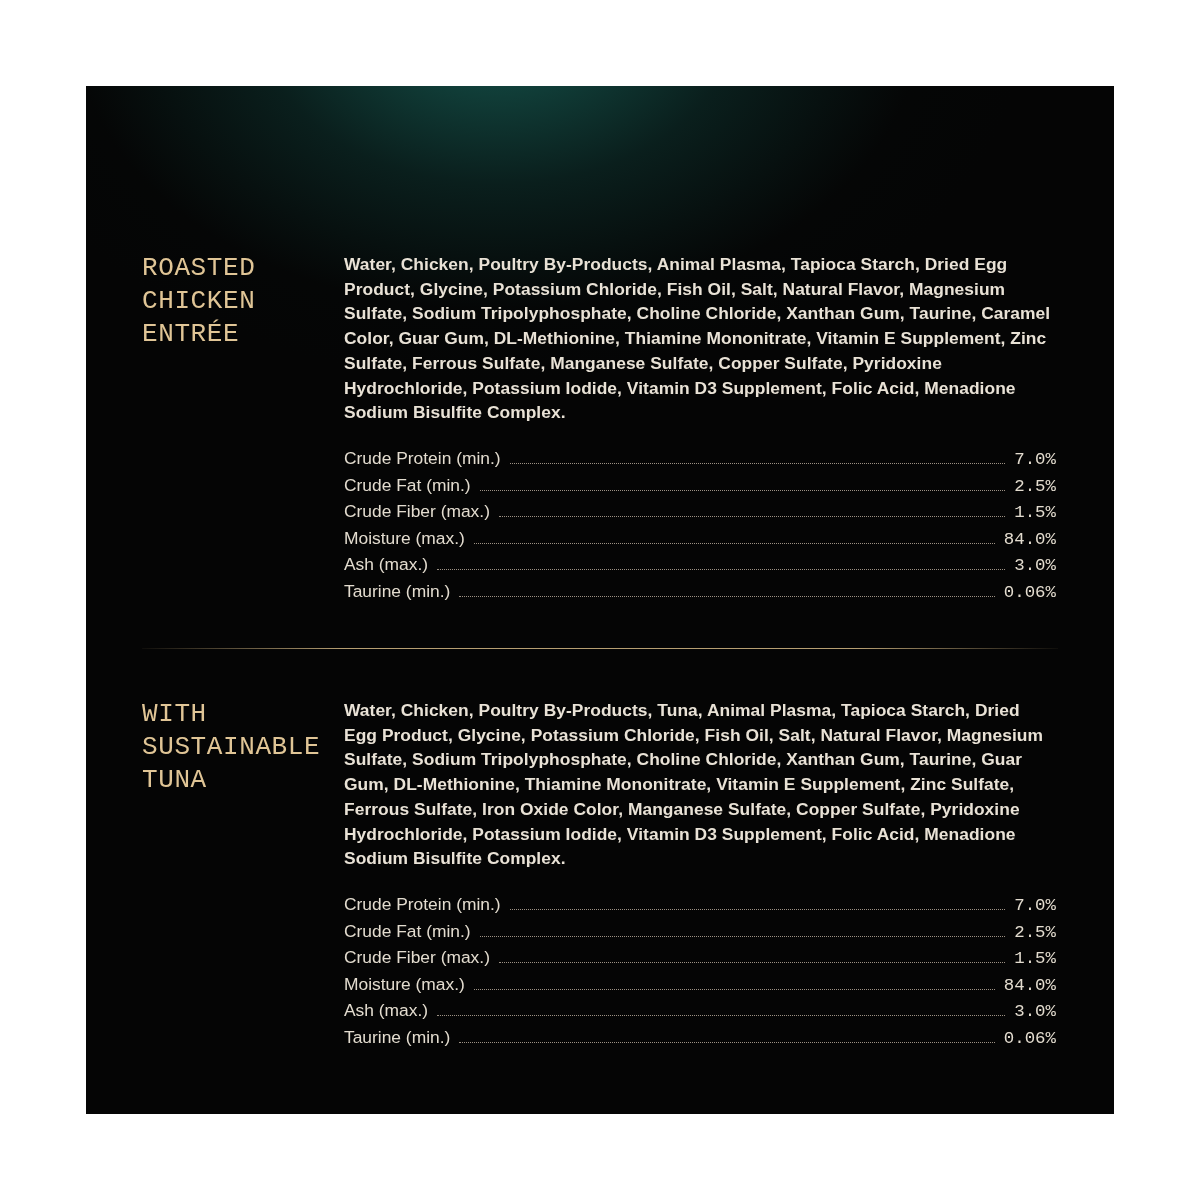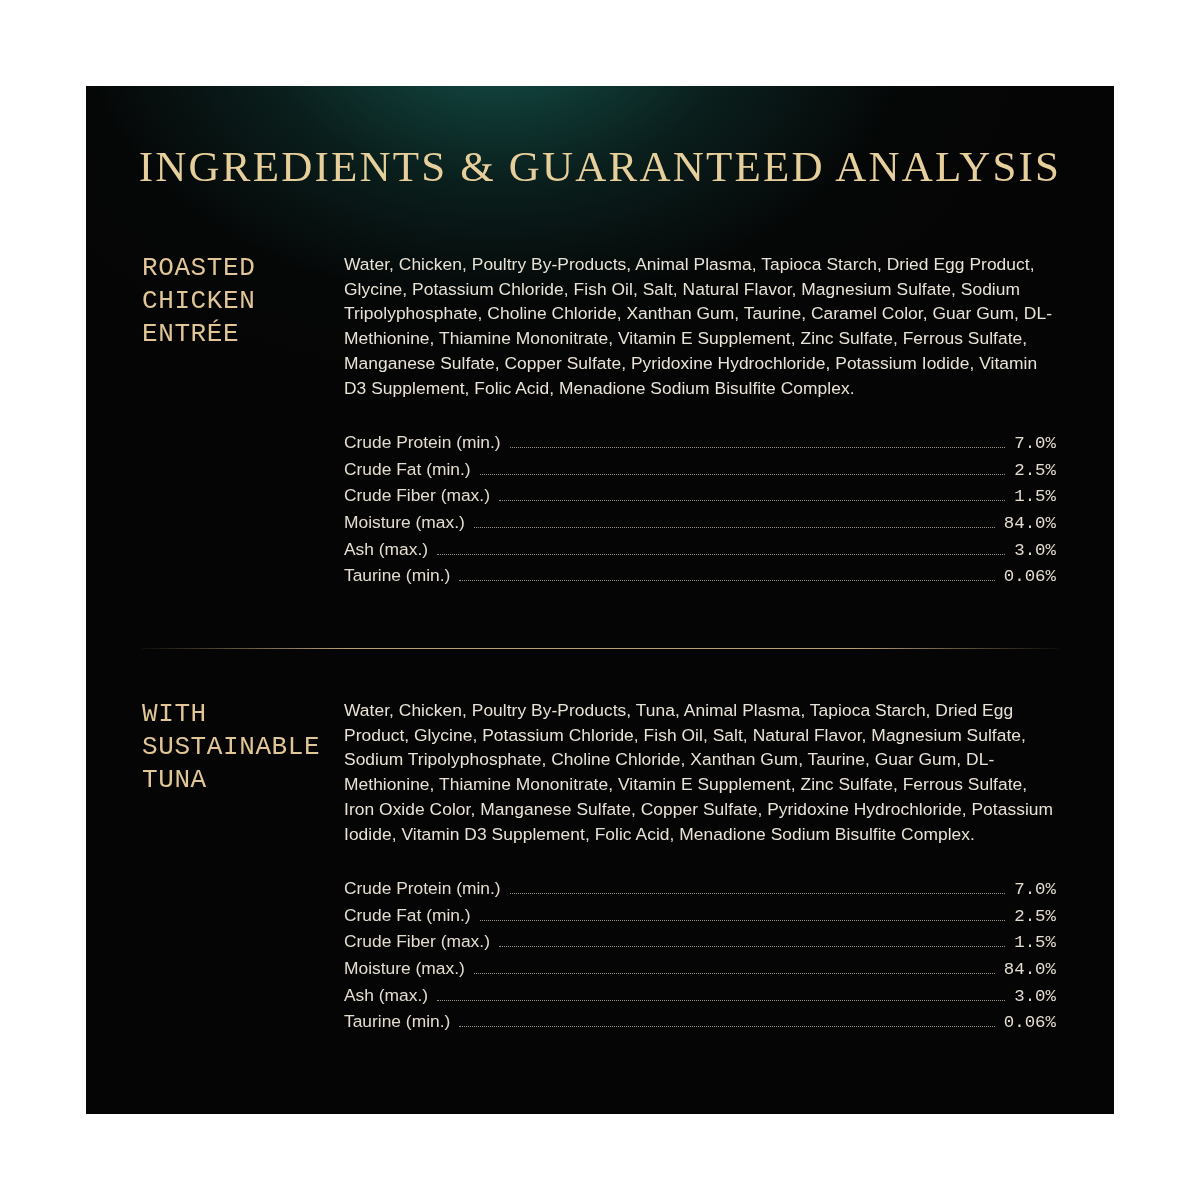--- a/index.html
+++ b/index.html
@@ -67,24 +67,25 @@
     width: 712px;
     top: 0;
   }
 
   .ingredients {
     font-size: 17.4px;
     line-height: 24.7px;
     color: #e9e2d6;
     letter-spacing: 0.05px;
     text-align: left;
+    font-weight: bold;
   }
 
   .analysis {
-    margin-top: 30px;
+    margin-top: 21px;
   }
   .ga-row {
     display: flex;
     align-items: baseline;
     font-size: 17.4px;
     line-height: 25.6px;
     color: #e3dccf;
     white-space: nowrap;
   }
   .ga-name { flex: 0 0 auto; padding-right: 6px; }
@@ -104,21 +105,20 @@
     top: 562px;
     height: 1px;
     background: linear-gradient(to right, rgba(200,170,115,0.05), rgba(214,186,133,0.85) 22%, rgba(214,186,133,0.85) 78%, rgba(200,170,115,0.05));
   }
 </style>
 </head>
 <body>
 
 <div class="panel">
 
-  <div class="panel-title">INGREDIENTS &amp; GUARANTEED ANALYSIS</div>
 
   <div class="section first">
     <div class="sec-label">ROASTED CHICKEN ENTRÉE</div>
     <div class="sec-body">
       <div class="ingredients">Water, Chicken, Poultry By-Products, Animal Plasma, Tapioca Starch, Dried Egg Product, Glycine, Potassium Chloride, Fish Oil, Salt, Natural Flavor, Magnesium Sulfate, Sodium Tripolyphosphate, Choline Chloride, Xanthan Gum, Taurine, Caramel Color, Guar Gum, DL-Methionine, Thiamine Mononitrate, Vitamin E Supplement, Zinc Sulfate, Ferrous Sulfate, Manganese Sulfate, Copper Sulfate, Pyridoxine Hydrochloride, Potassium Iodide, Vitamin D3 Supplement, Folic Acid, Menadione Sodium Bisulfite Complex.</div>
       <div class="analysis">
         <div class="ga-row">
           <span class="ga-name">Crude Protein (min.)</span>
           <span class="ga-dots"></span>
           <span class="ga-value">7.0%</span>

